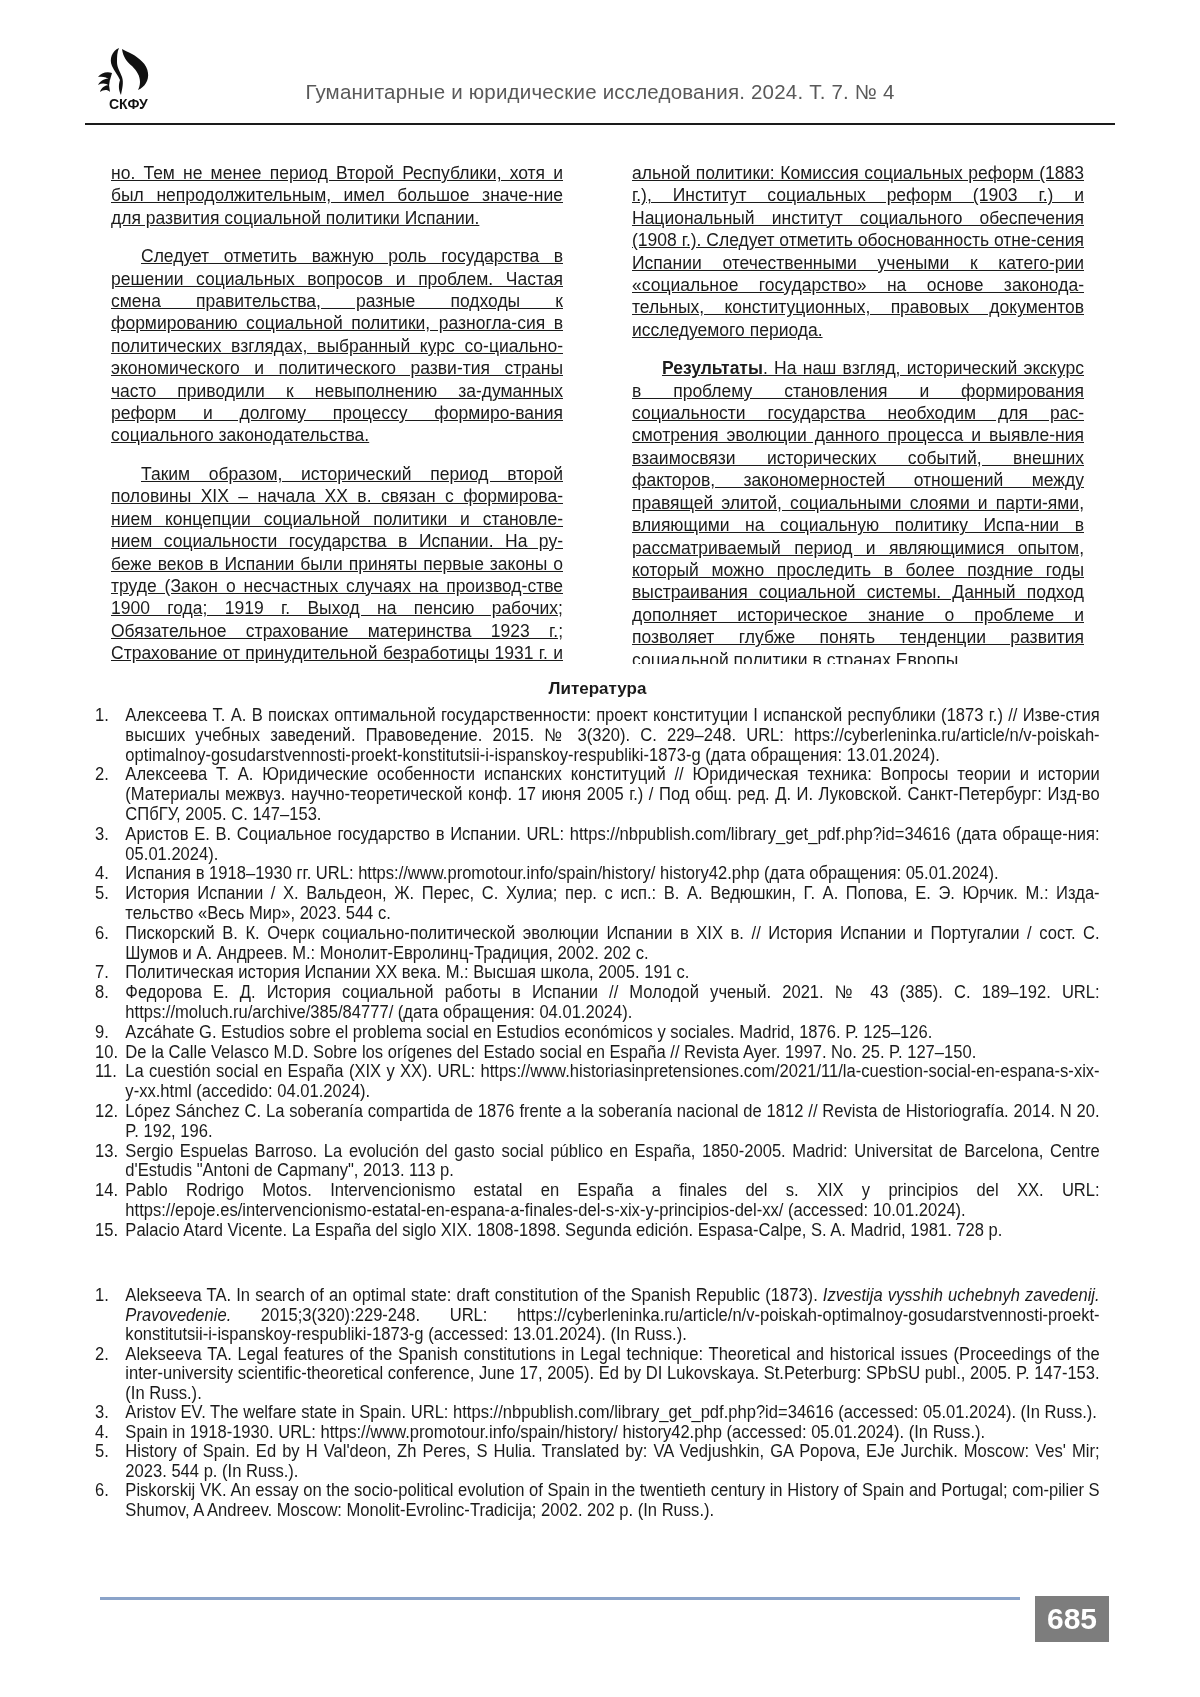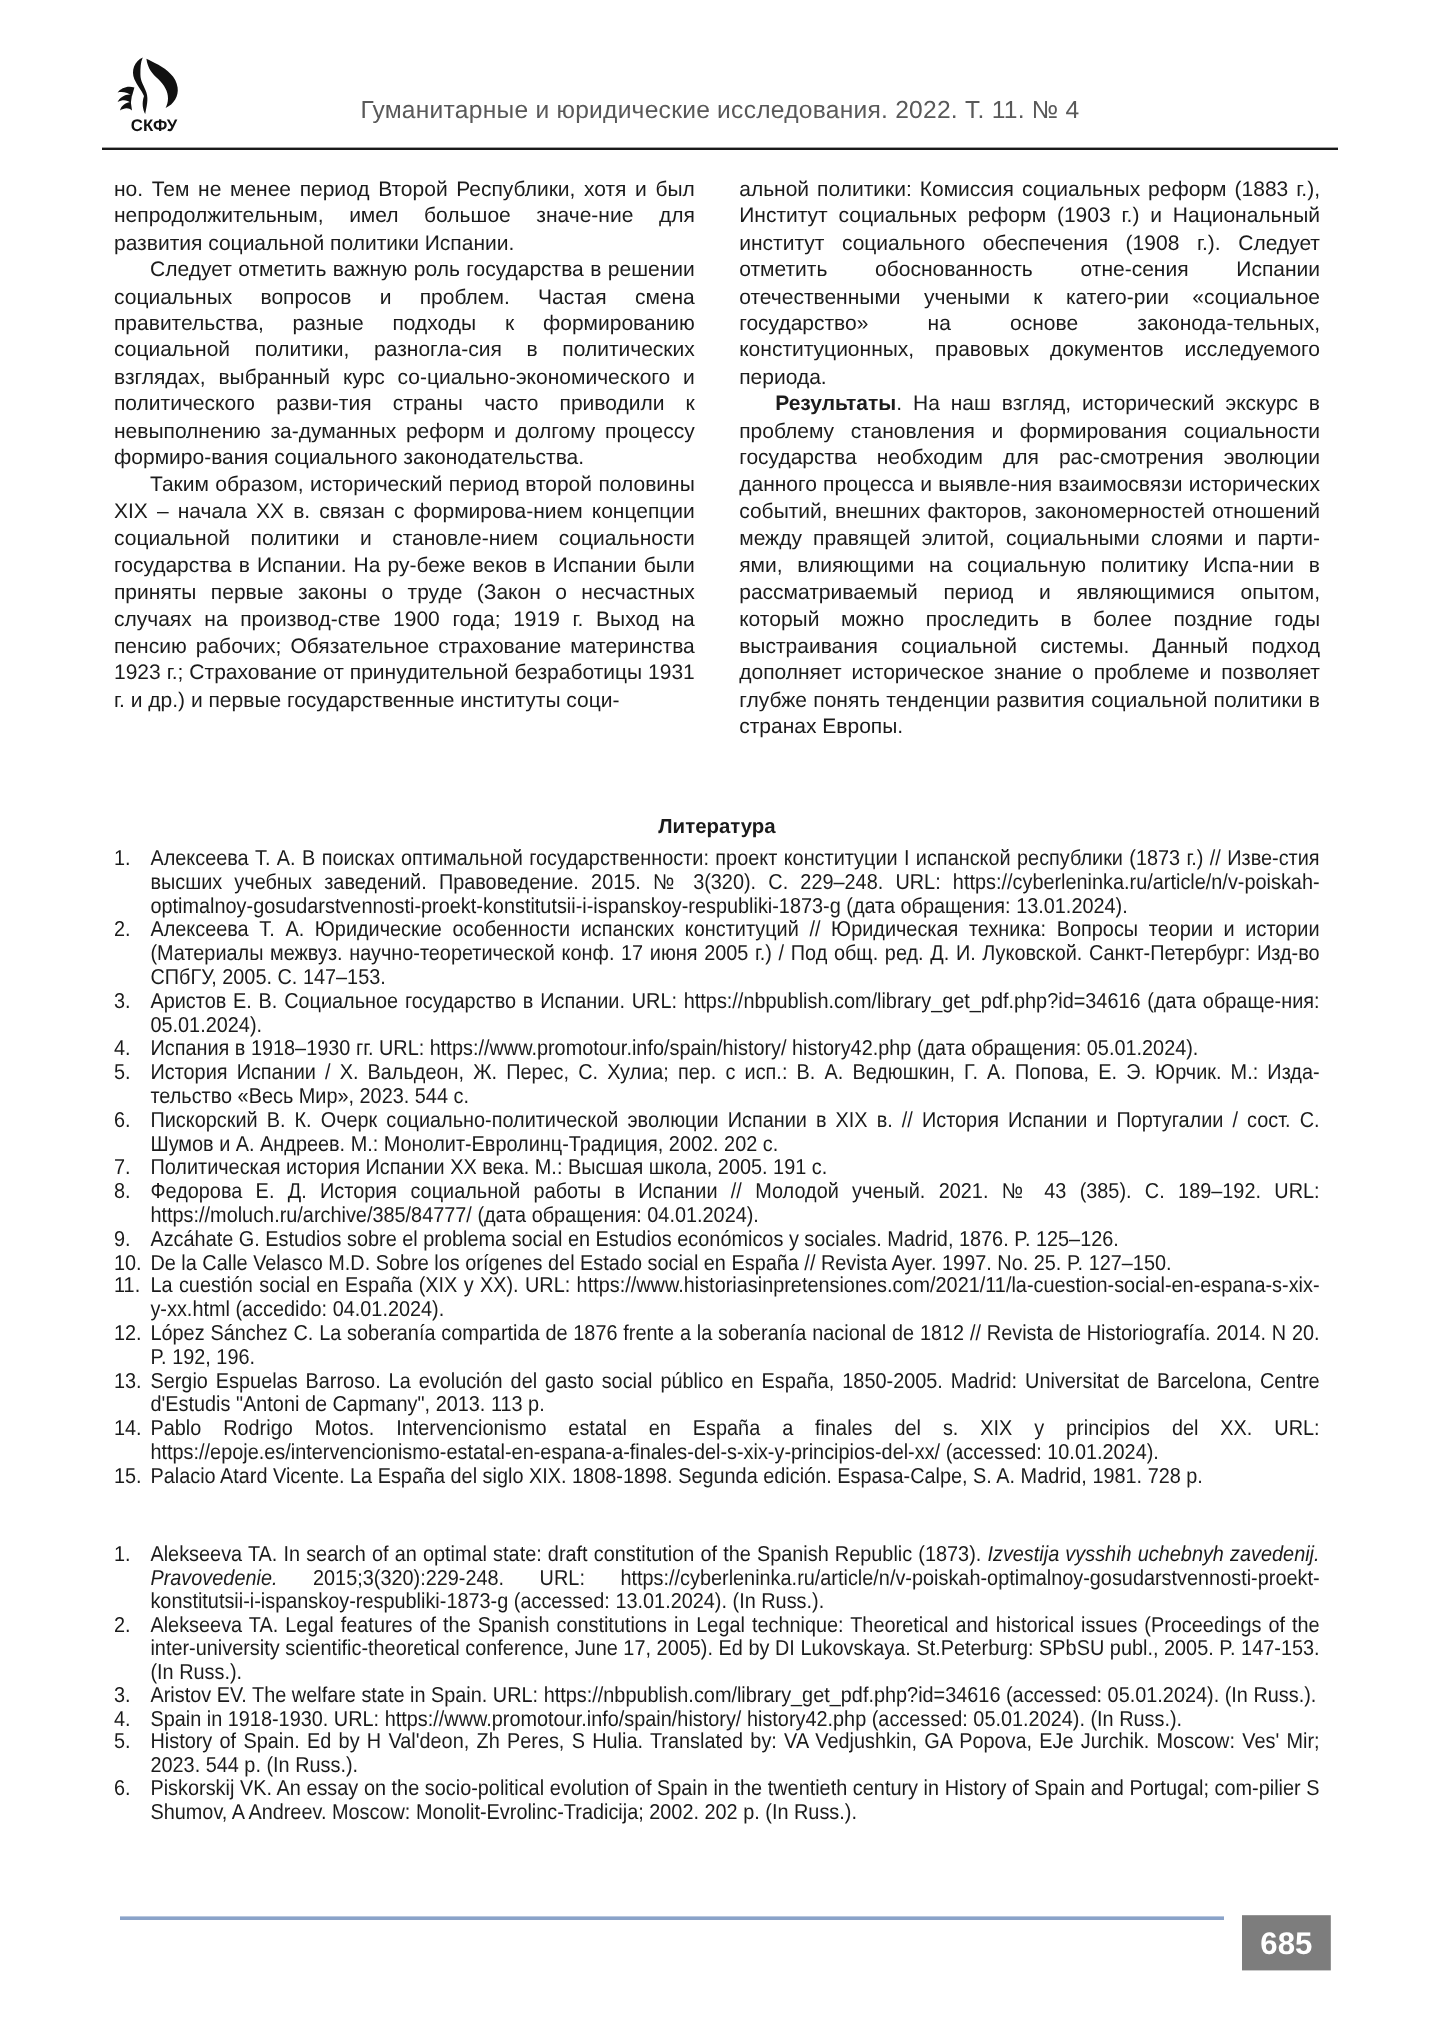--- a/index.html
+++ b/index.html
@@ -15,21 +15,21 @@
   .logo{position:absolute;top:46px;left:88px;width:78px;height:68px;}
   .journal-title{
     position:absolute;top:80px;left:0;width:100%;
     text-align:center;font-size:20.5px;color:#595959;letter-spacing:.2px;
   }
   .header-rule{position:absolute;top:123px;left:85px;width:1030px;height:2px;background:#1a1a1a;}
   
   .main{position:absolute;top:146px;left:95px;width:1005px;}
   .columns{display:flex;gap:37px;height:518px;overflow:hidden;}
   .col{width:484px;text-align:justify;font-size:17.5px;line-height:22.4px;}
-  .para{margin:0;}
+  .para{margin:16px;text-decoration:underline;}
   .para[data-ind="true"]{text-indent:30px;}
   [data-st="b"]{font-weight:700;}
   [data-st="i"]{font-style:italic;}
   .sec-heading{
     text-align:center;font-weight:700;font-size:17px;
     margin:15px 0 7px 0;
   }
   .sec-heading.en{margin-top:9px;margin-bottom:5px;}
   
   .ref-wrap{overflow:hidden;}
@@ -41,42 +41,42 @@
     font-size:18px;line-height:19.8px;
   }
   .ref-wrap.en .ref-list{line-height:19.5px;}
   .ref-item{display:flex;}
   .ref-num{flex:0 0 33px;}
   .ref-text{flex:1;text-align:justify;overflow-wrap:anywhere;}
   
   .footer-rule{position:absolute;top:1597px;left:100px;width:920px;height:3px;background:#8aa3c9;}
   .page-badge{
     position:absolute;top:1596px;left:1035px;width:74px;height:46px;
-    background:#7d7d7d;color:#ffffff;font-weight:700;font-size:26px;
+    background:#7d7d7d;color:#ffffff;font-weight:700;font-size:30px;
     display:flex;align-items:center;justify-content:center;
   }
 </style>
 </head>
 <body>
 
 <div class="page">
 
   <div class="logo">
     <svg viewBox="0 0 78 68" width="78" height="68">
       <g fill="#111111">
         <path d="M31 2c-7 3-10 11-7 18 2 5 6 9 8 14-2 6-1 11 1 15 1-6 3-12 1-18-2-6-5-9-5-15 0-5 0-10 2-14z"></path>
         <path d="M34 3c1 8 5 13 10 17 5 5 8 10 8 16 0 3-1 6-2 8 7-3 11-10 10-17-1-9-9-15-16-19-4-2-8-4-10-5z"></path>
         <path d="M24 27c-5-2-11 0-14 4 4-1 9 0 12 3z"></path>
         <path d="M22 33c-5-1-10 2-12 6 4-2 8-2 11 1z"></path>
         <path d="M21 39c-4 0-8 3-9 7 3-2 7-3 10 0z"></path>
       </g>
       <text x="21" y="63" font-size="14" font-weight="bold" fill="#111111">СКФУ</text>
     </svg>
   </div>
-  <div class="journal-title">Гуманитарные и юридические исследования. 2022. Т. 11. № 4</div>
+  <div class="journal-title">Гуманитарные и юридические исследования. 2024. Т. 7. № 4</div>
   <div class="header-rule"></div>
 
   <div class="main">
 
     <div class="columns">
       <div class="col">
 
       <p class="para" data-ind="false"><span>но. Тем не менее период Второй Республики, хотя и был непродолжительным, имел большое значе-ние для развития социальной политики Испании.</span></p>
           <p class="para" data-ind="true"><span>Следует отметить важную роль государства в решении социальных вопросов и проблем. Частая смена правительства, разные подходы к формированию социальной политики, разногла-сия в политических взглядах, выбранный курс со-циально-экономического и политического разви-тия страны часто приводили к невыполнению за-думанных реформ и долгому процессу формиро-вания социального законодательства.</span></p>
           <p class="para" data-ind="true"><span>Таким образом, исторический период второй половины XIX – начала XX в. связан с формирова-нием концепции социальной политики и становле-нием социальности государства в Испании. На ру-беже веков в Испании были приняты первые законы о труде (Закон о несчастных случаях на производ-стве 1900 года; 1919 г. Выход на пенсию рабочих; Обязательное страхование материнства 1923 г.; Страхование от принудительной безработицы 1931 г. и др.) и первые государственные институты соци-</span></p>

